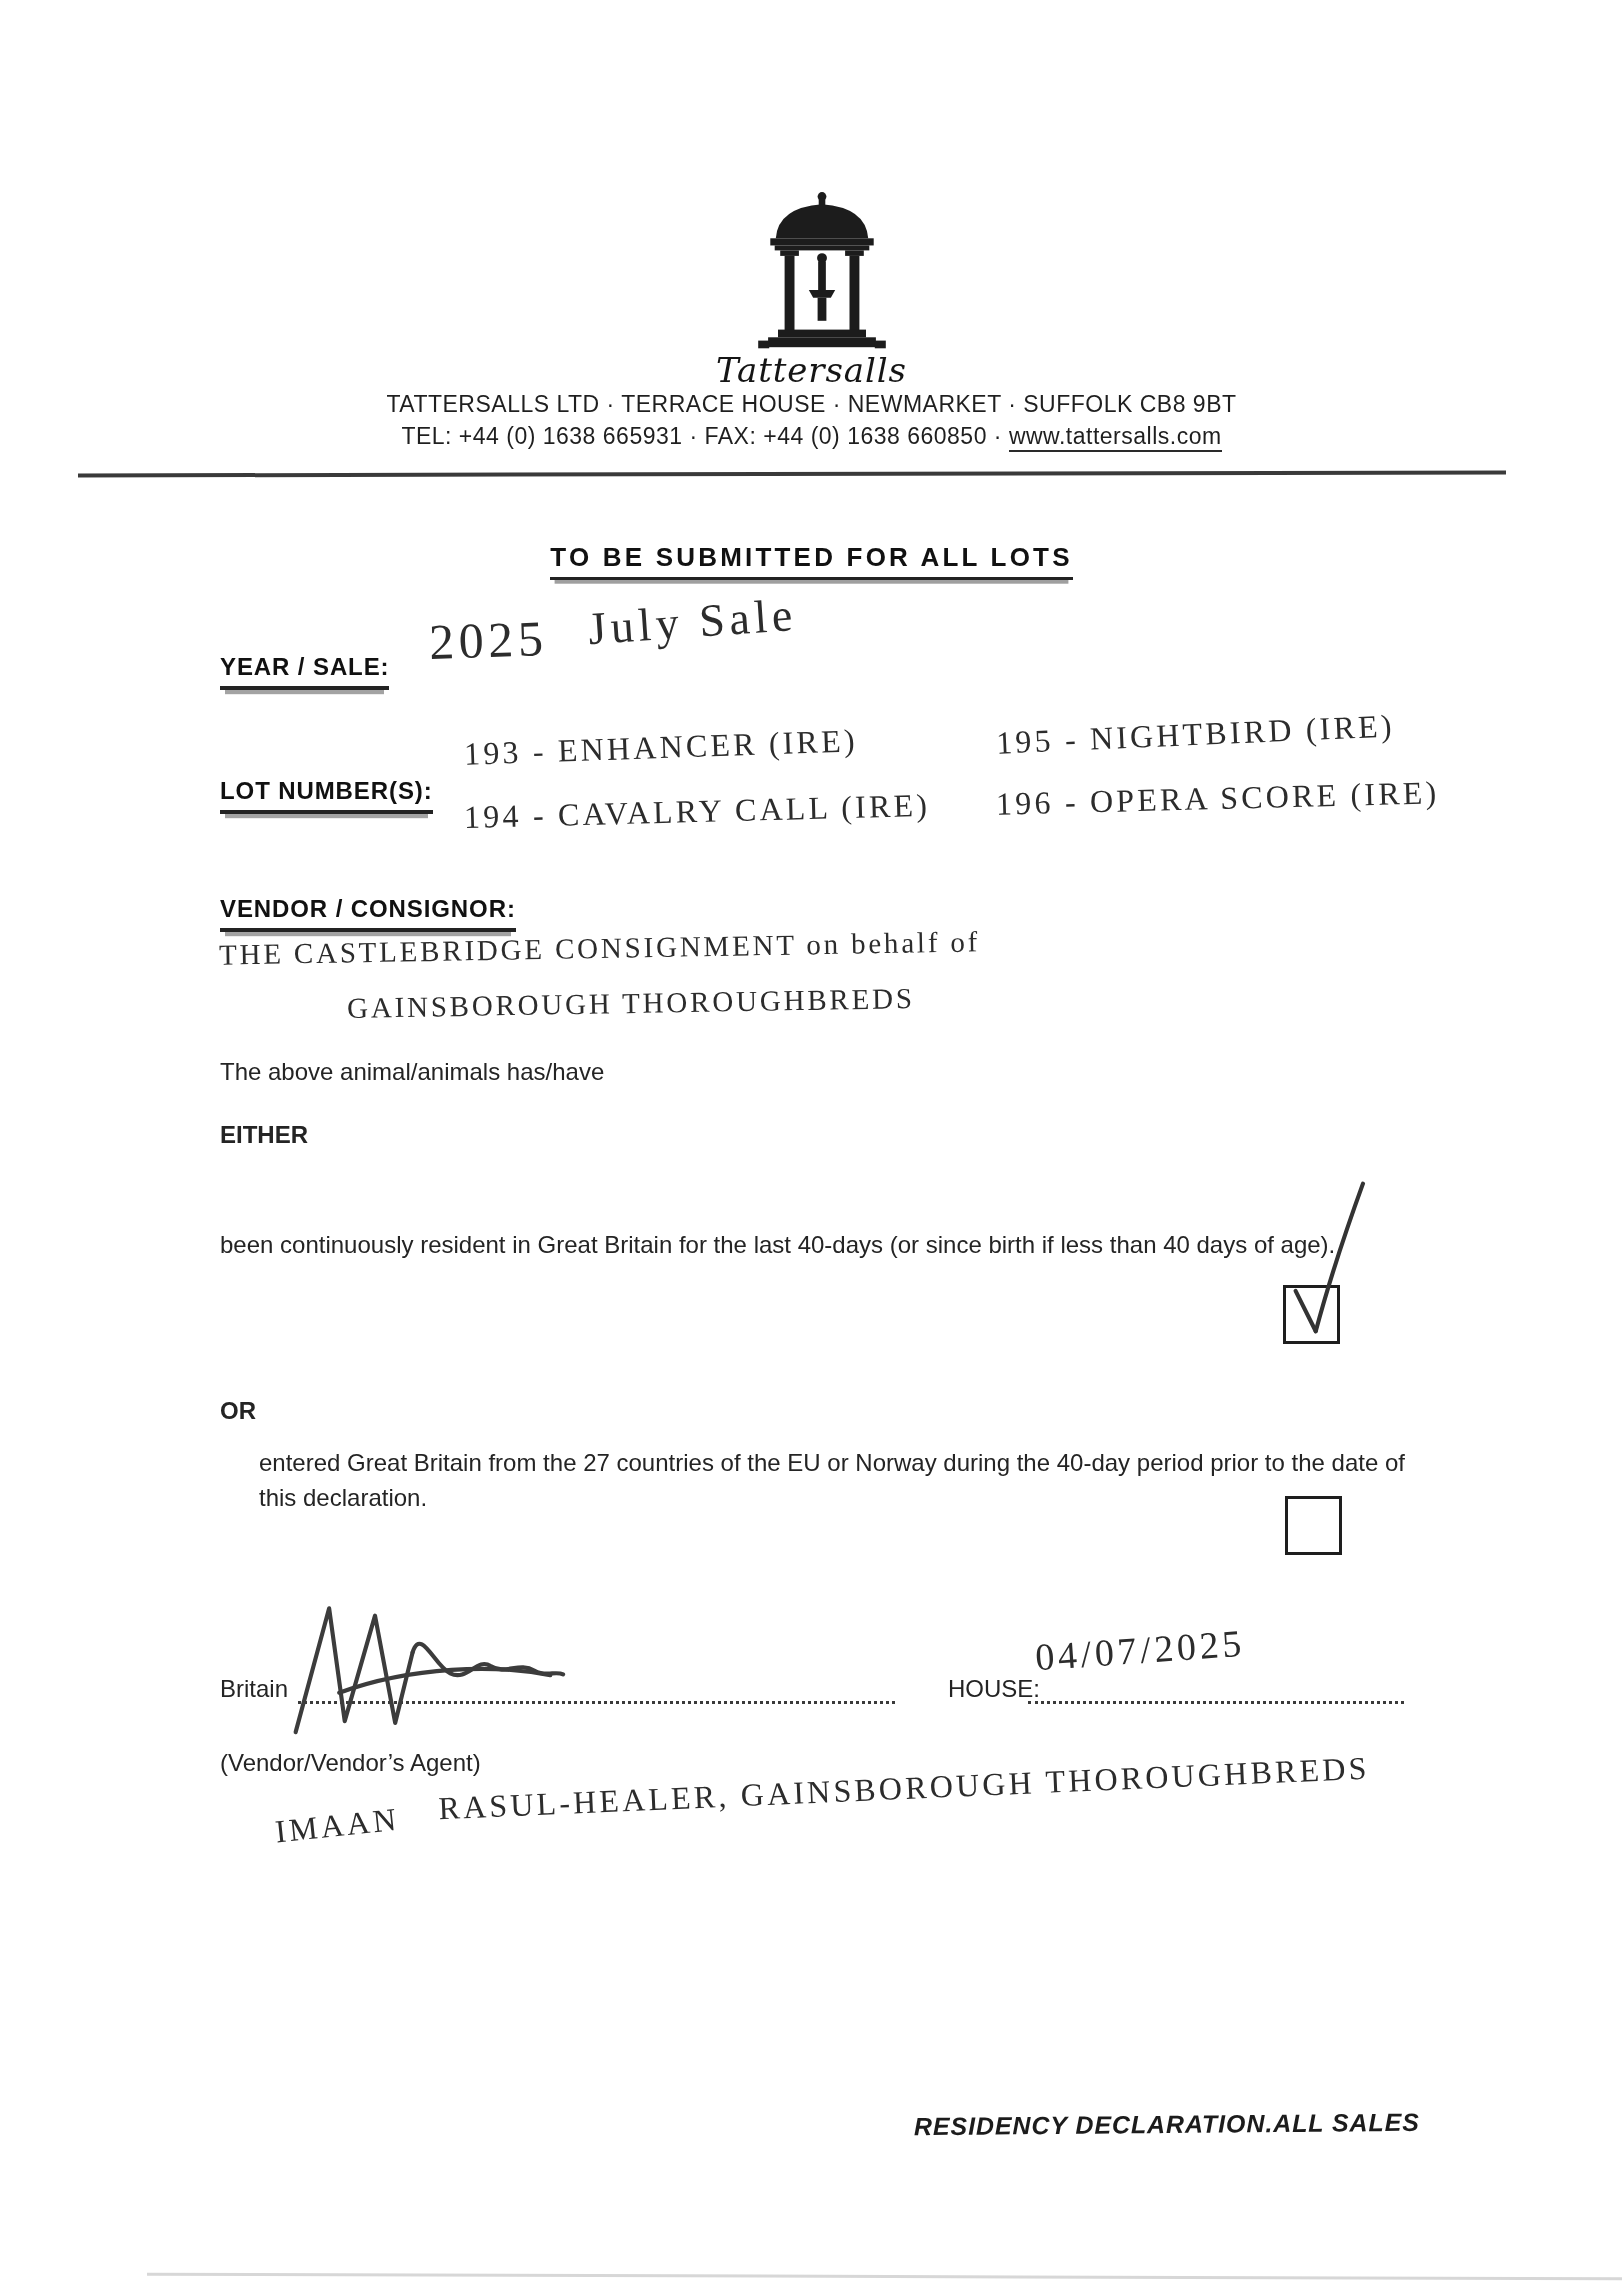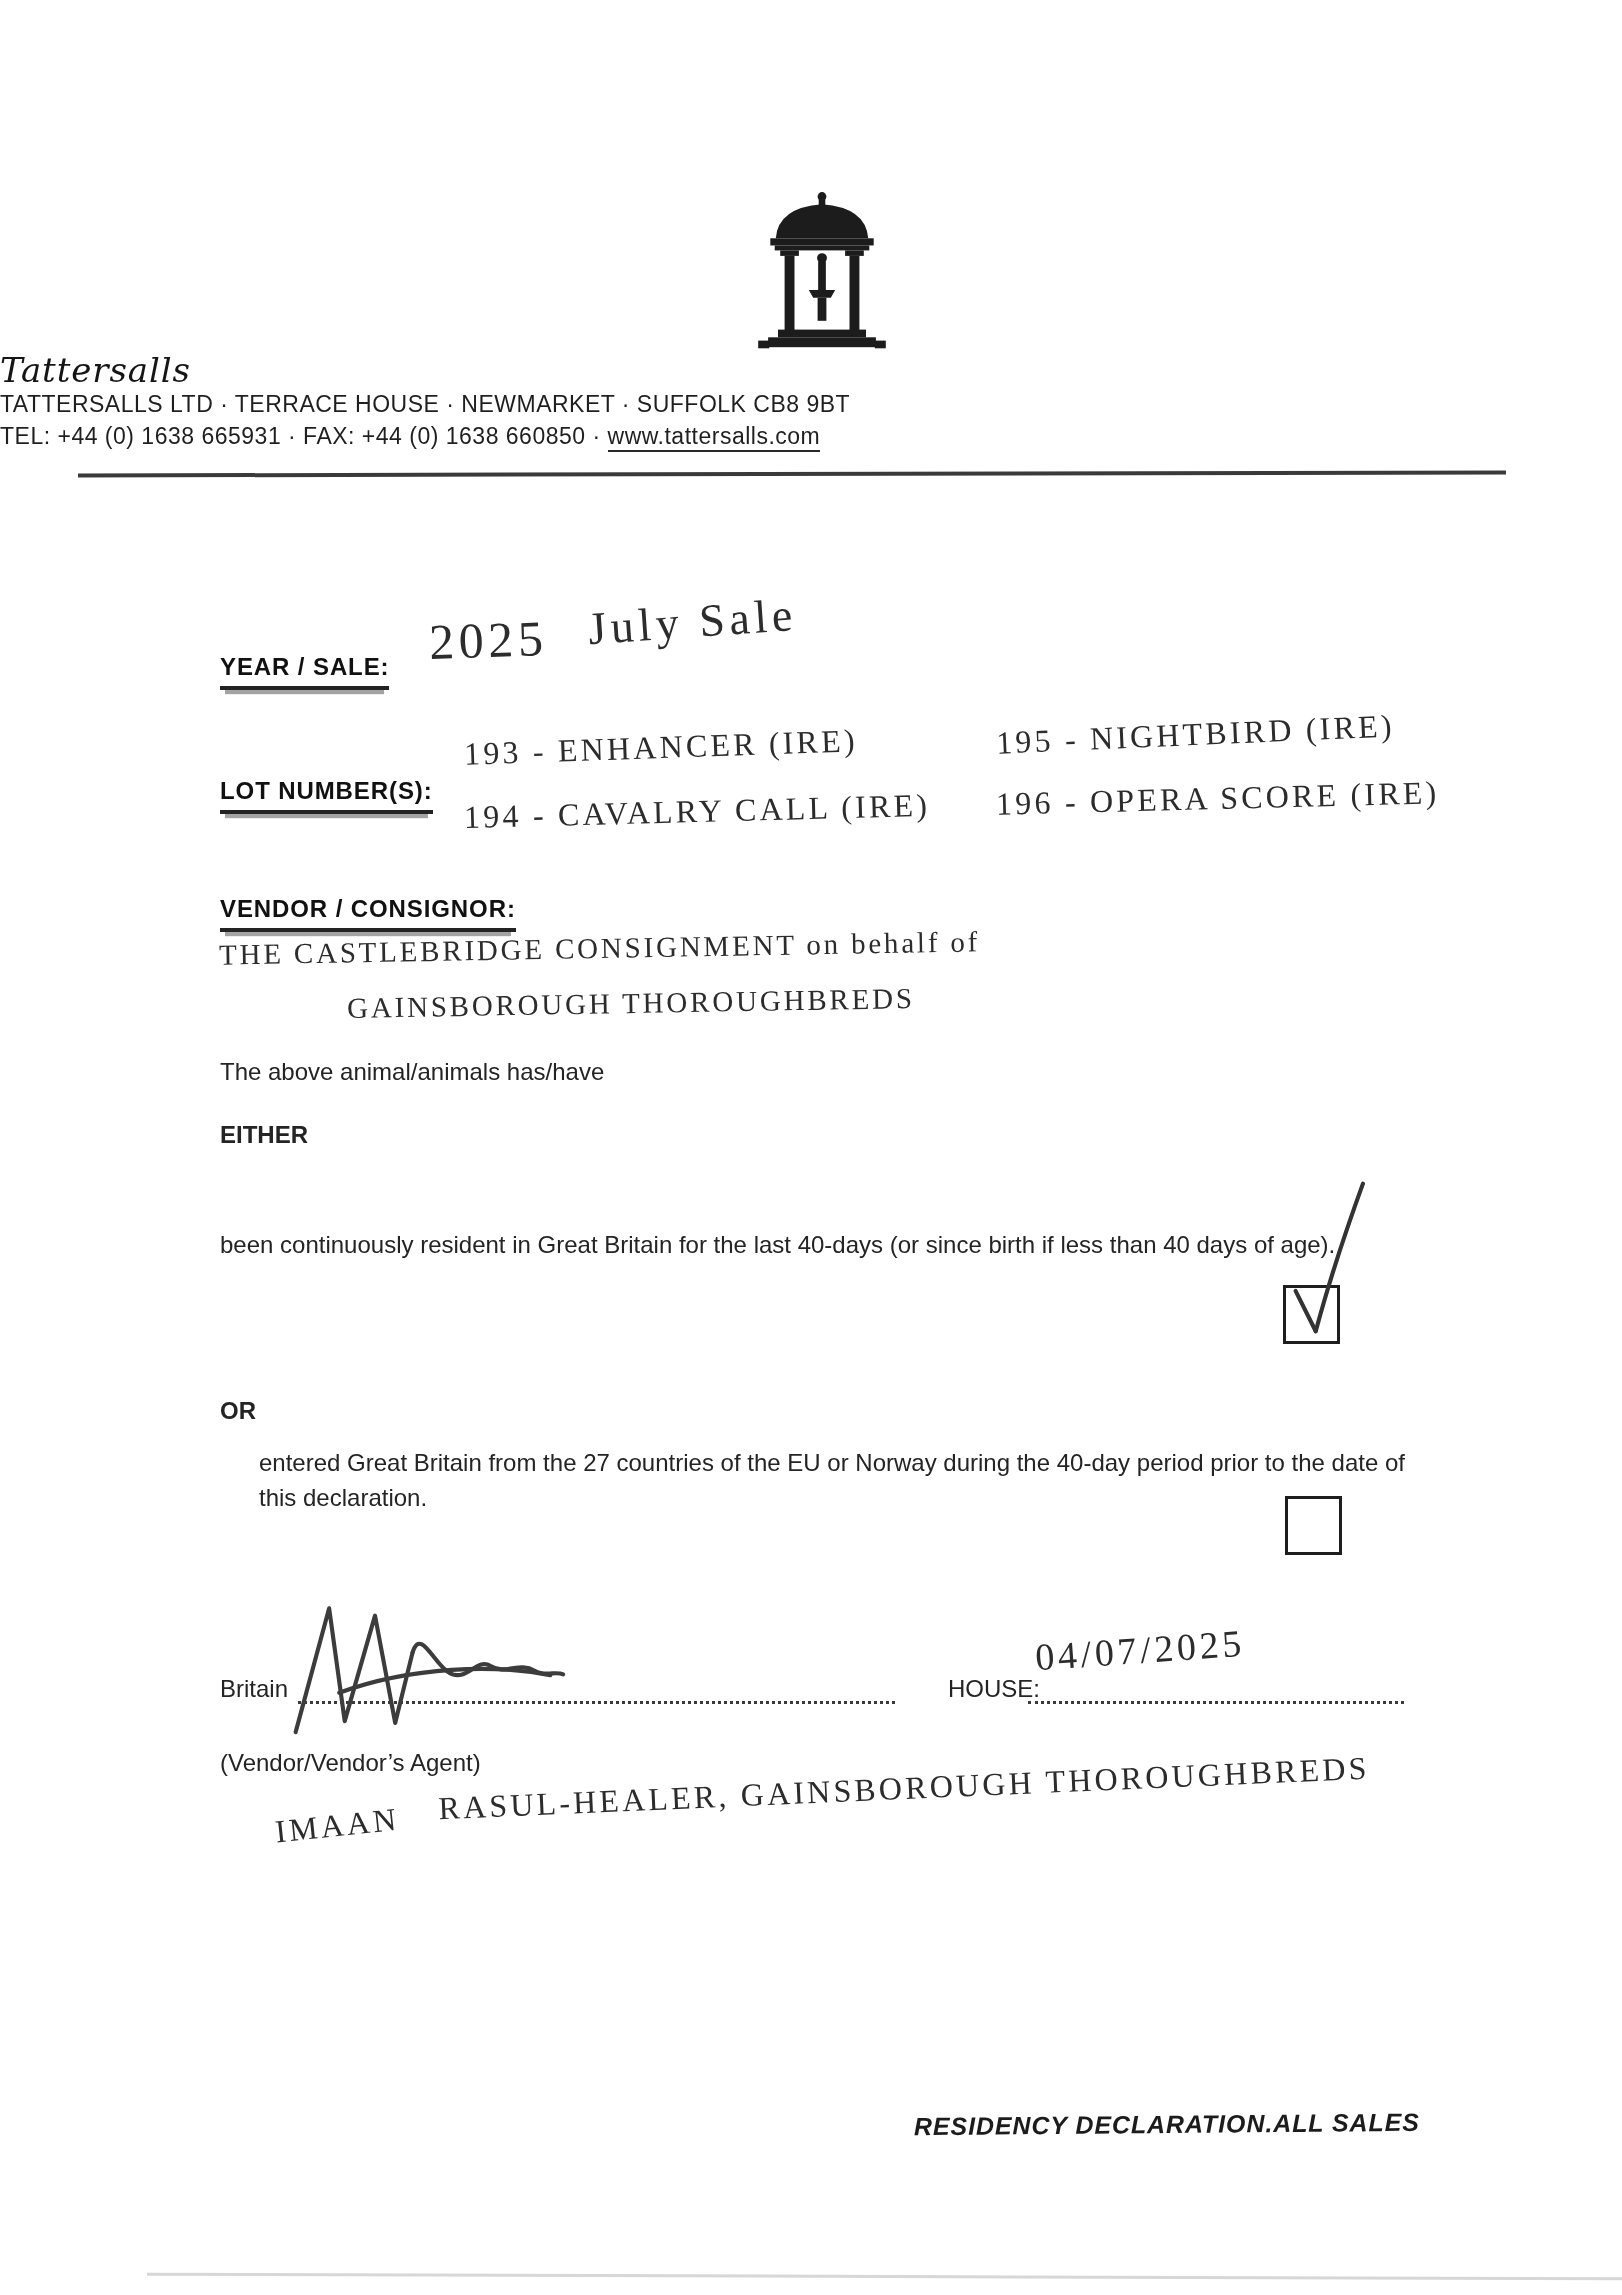--- a/index.html
+++ b/index.html
@@ -1,19 +1,19 @@
 <!DOCTYPE html>
 <html style="font-size:7.3px"><head>
 <meta charset="utf-8">
 <style>
   html,body{margin:0;padding:0;background:#ffffff;}
   #page{position:relative;width:1623px;height:2295px;background:#ffffff;overflow:hidden;
         font-family:"Liberation Sans",sans-serif;color:#1d1d1d;}
   .abs{position:absolute;}
-  .center{left:0;width:1623px;text-align:left;}
+  .center{left:0;width:1623px;text-align:center;}
   .print{font-family:"Liberation Sans",sans-serif;color:#262626;}
   .small-head{font-size:23px;letter-spacing:0.5px;color:#1f1f1f;}
   .wordmark{font-family:"DejaVu Serif",serif;font-style:italic;font-size:34px;color:#151515;letter-spacing:0.9px;}
   .title-line{font-size:26px;font-weight:bold;letter-spacing:3.2px;color:#111;
               display:inline-block;border-bottom:3.7px solid #222;padding-bottom:3.7px;
               box-shadow:0 8.3px 0 -4.6px #9f9f9f;}
   .field-label{font-size:24px;font-weight:bold;color:#111;display:inline-block;
                border-bottom:4.1px solid #232323;padding-bottom:4.6px;letter-spacing:0.9px;
                box-shadow:0 9.2px 0 -5px #a3a3a3;margin-top:7px;}
   .body-text{font-size:24px;line-height:35px;color:#242424;}
@@ -69,20 +69,23 @@
   <div class="abs center wordmark" style="top:350px;">Tattersalls</div>
 
   <div class="abs center print small-head" style="top:391px;">TATTERSALLS LTD · TERRACE HOUSE · NEWMARKET · SUFFOLK CB8 9BT</div>
 
   <div class="abs center print small-head" style="top:423px;">
     <span>TEL: +44 (0) 1638 665931 · FAX: +44 (0) 1638 660850 · </span><span class="underlink">www.tattersalls.com</span>
   </div>
 
   <div class="abs rule" style="left:78px;top:472px;width:1428px;transform:rotate(-0.12deg);"></div>
 
+  <div class="abs center" style="top:542px;">
+    <span class="title-line">TO BE SUBMITTED FOR ALL LOTS</span>
+  </div>
 
   <div class="abs" style="left:220px;top:646px;">
     <span class="field-label">YEAR / SALE:</span>
   </div>
   <div class="abs hand hand-big" style="left:429px;top:611px;transform:rotate(-2deg);">2025</div>
   <div class="abs hand hand-big" style="left:588px;top:595px;transform:rotate(-4deg);font-size:46px;">July Sale</div>
 
   <div class="abs" style="left:220px;top:770px;">
     <span class="field-label">LOT NUMBER(S):</span>
   </div>

